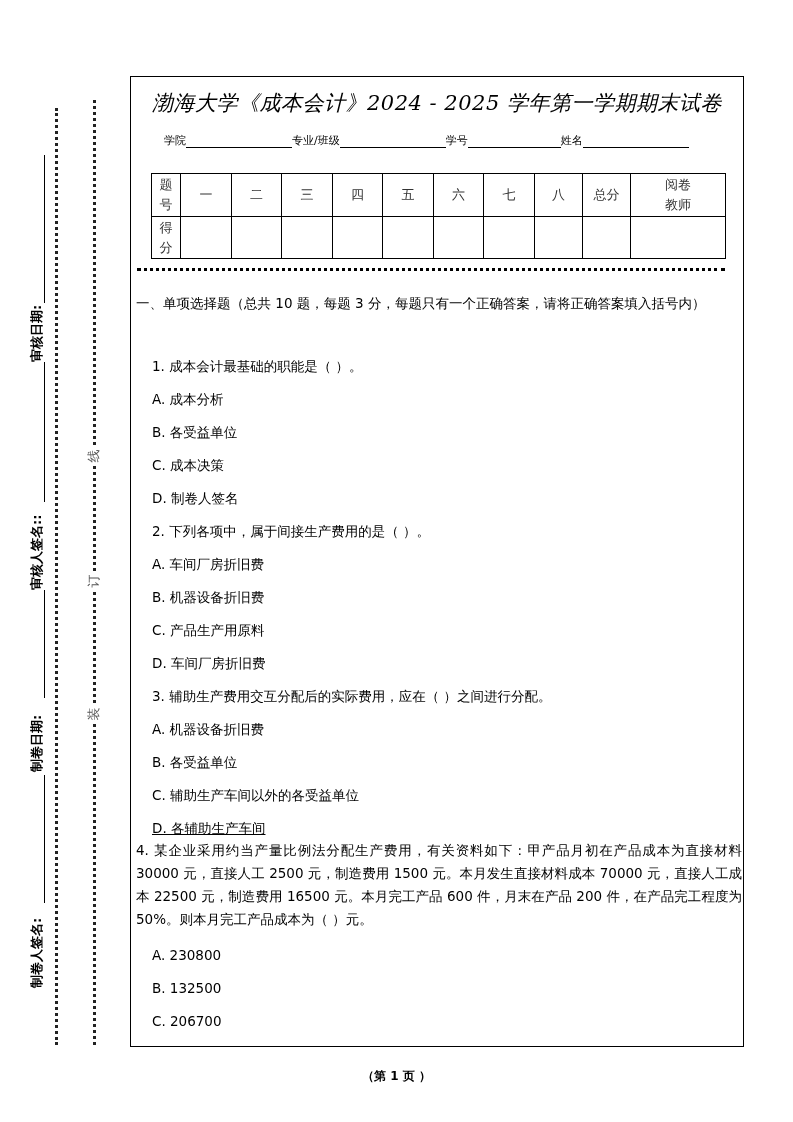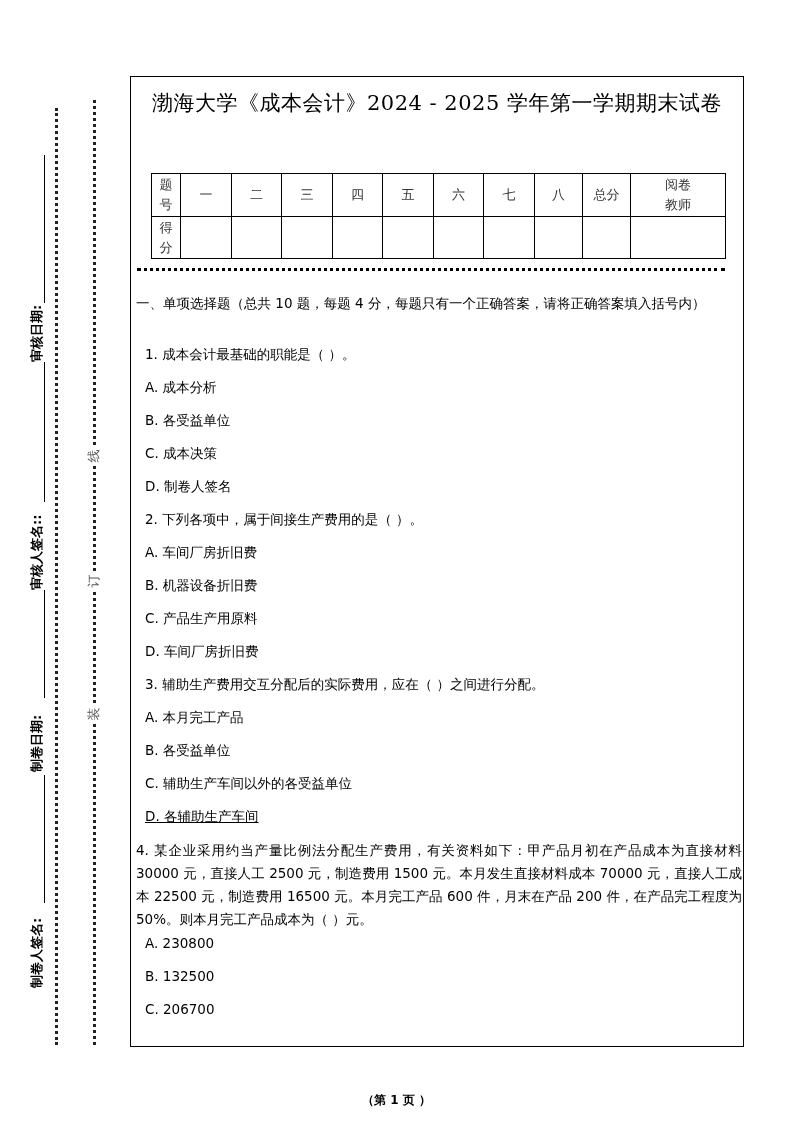--- a/index.html
+++ b/index.html
@@ -16,44 +16,44 @@
   .sig-line { position: absolute; left: 44px; width: 0; border-left: 1.3px solid #000; }
   .sig-label { position: absolute; left: 28px; font-weight: bold; font-size: 13px;
                font-family: "DejaVu Sans", sans-serif; white-space: nowrap;
                transform-origin: left top; transform: rotate(-90deg); }
 
   
   .frame { position: absolute; left: 130px; top: 76px; width: 614px; height: 971px;
            border: 1.5px solid #000; box-sizing: border-box; }
 
   .title { position: absolute; left: 0; top: 12px; width: 100%; text-align: center;
-           font-size: 21px; letter-spacing: 0.5px; font-family: "DejaVu Serif", serif; }
+           font-size: 21px; letter-spacing: 0.5px; font-family: "DejaVu Serif", serif; font-style: italic; }
 
   .info-row { position: absolute; left: 33px; top: 56px; font-size: 11px; display: flex;
               align-items: flex-end; font-family: "DejaVu Sans", sans-serif; }
   .info-row .lbl { white-space: nowrap; }
   .info-row .blank { display: inline-block; border-bottom: 1px solid #000; height: 12px; }
 
   table.score { position: absolute; left: 20px; top: 96px; border-collapse: collapse;
                 font-size: 13px; color: #333; font-family: "DejaVu Serif", serif; }
   table.score td { border: 1.2px solid #000; text-align: center; padding: 0; }
   table.score td.hdr-narrow { line-height: 20px; }
   table.score tr.r1 td { height: 42px; }
   table.score tr.r2 td { height: 41px; }
 
   .sep { position: absolute; left: 6px; top: 191px; width: 588px; height: 0;
          border-top: 3px dotted #000; }
 
   .content { position: absolute; left: 5px; top: 215px; width: 606px;
              font-family: "DejaVu Sans", sans-serif; font-size: 13.5px; }
-  .p { position: absolute; left: 9px; white-space: nowrap; }
+  .p { position: absolute; left: 16px; white-space: nowrap; margin-top: 12px; }
   .section-head { position: absolute; left: 0; width: 604px; line-height: 23px; }
   .q4 { position: absolute; left: 0; width: 606px; line-height: 23px; text-align: justify; }
 
-  .footer { position: absolute; top: 1092px; left: 0; width: 793px; text-align: center;
+  .footer { position: absolute; top: 1068px; left: 0; width: 793px; text-align: center;
             font-size: 12px; font-weight: bold; font-family: "DejaVu Sans", sans-serif; }
 </style>
 </head>
 <body>
 
 <div class="dotline outer"></div>
 <div class="dotline inner"></div>
 <div class="cut-mark" style="top:448px;">线</div>
 <div class="cut-mark" style="top:573px;">订</div>
 <div class="cut-mark" style="top:706px;">装</div>
@@ -63,20 +63,30 @@
 <div class="sig-line" style="top:362px;height:140px;"></div>
 <div class="sig-label" style="top:590px;">审核人签名::</div>
 <div class="sig-line" style="top:590px;height:108px;"></div>
 <div class="sig-label" style="top:772px;">制卷日期:</div>
 <div class="sig-line" style="top:775px;height:128px;"></div>
 <div class="sig-label" style="top:988px;">制卷人签名:</div>
 
 <div class="frame">
   <div class="title">渤海大学《成本会计》2024 - 2025  学年第一学期期末试卷</div>
 
+  <div class="info-row">
+    <span class="lbl">学院</span>
+    <span class="blank" style="width:106px;"></span>
+    <span class="lbl">专业/班级</span>
+    <span class="blank" style="width:106px;"></span>
+    <span class="lbl">学号</span>
+    <span class="blank" style="width:93px;"></span>
+    <span class="lbl">姓名</span>
+    <span class="blank" style="width:106px;"></span>
+  </div>
 
   <table class="score">
     <tbody>
         <tr class="r1">
       <td class="hdr-narrow" style="width:28px;">
         <span>题</span><br>
         <span>号</span>
       </td>
       <td style="width:50px;">一</td>
       <td style="width:49px;">二</td>
@@ -107,36 +117,36 @@
       <td></td>
       <td></td>
       <td></td>
     </tr>
   </tbody>
     </table>
 
   <div class="sep"></div>
 
   <div class="content">
-    <div class="section-head" style="top:0px;">一、单项选择题（总共 10 题，每题 4 分，每题只有一个正确答案，请将正确答案填入括号内）</div>
+    <div class="section-head" style="top:0px;">一、单项选择题（总共 10 题，每题 3 分，每题只有一个正确答案，请将正确答案填入括号内）</div>
 
     <div class="p" style="top:54px;">1. 成本会计最基础的职能是（   ）。</div>
     <div class="p" style="top:87px;">A. 成本分析</div>
     <div class="p" style="top:120px;">B. 各受益单位</div>
     <div class="p" style="top:153px;">C. 成本决策</div>
     <div class="p" style="top:186px;">D. 制卷人签名</div>
 
     <div class="p" style="top:219px;">2. 下列各项中，属于间接生产费用的是（   ）。</div>
     <div class="p" style="top:252px;">A. 车间厂房折旧费</div>
     <div class="p" style="top:285px;">B. 机器设备折旧费</div>
     <div class="p" style="top:318px;">C. 产品生产用原料</div>
     <div class="p" style="top:351px;">D. 车间厂房折旧费</div>
 
     <div class="p" style="top:384px;">3. 辅助生产费用交互分配后的实际费用，应在（   ）之间进行分配。</div>
-    <div class="p" style="top:417px;">A. 本月完工产品</div>
+    <div class="p" style="top:417px;">A. 机器设备折旧费</div>
     <div class="p" style="top:450px;">B. 各受益单位</div>
     <div class="p" style="top:483px;">C. 辅助生产车间以外的各受益单位</div>
     <div class="p" style="top:516px;text-decoration:underline;">D. 各辅助生产车间</div>
 
     <div class="q4" style="top:547px;">4. 某企业采用约当产量比例法分配生产费用，有关资料如下：甲产品月初在产品成本为直接材料 30000 元，直接人工 2500 元，制造费用 1500 元。本月发生直接材料成本 70000 元，直接人工成本 22500 元，制造费用 16500 元。本月完工产品 600 件，月末在产品 200 件，在产品完工程度为 50%。则本月完工产品成本为（   ）元。</div>
     <div class="p" style="top:643px;">A. 230800</div>
     <div class="p" style="top:676px;">B. 132500</div>
     <div class="p" style="top:709px;">C. 206700</div>
   </div>
 </div>

